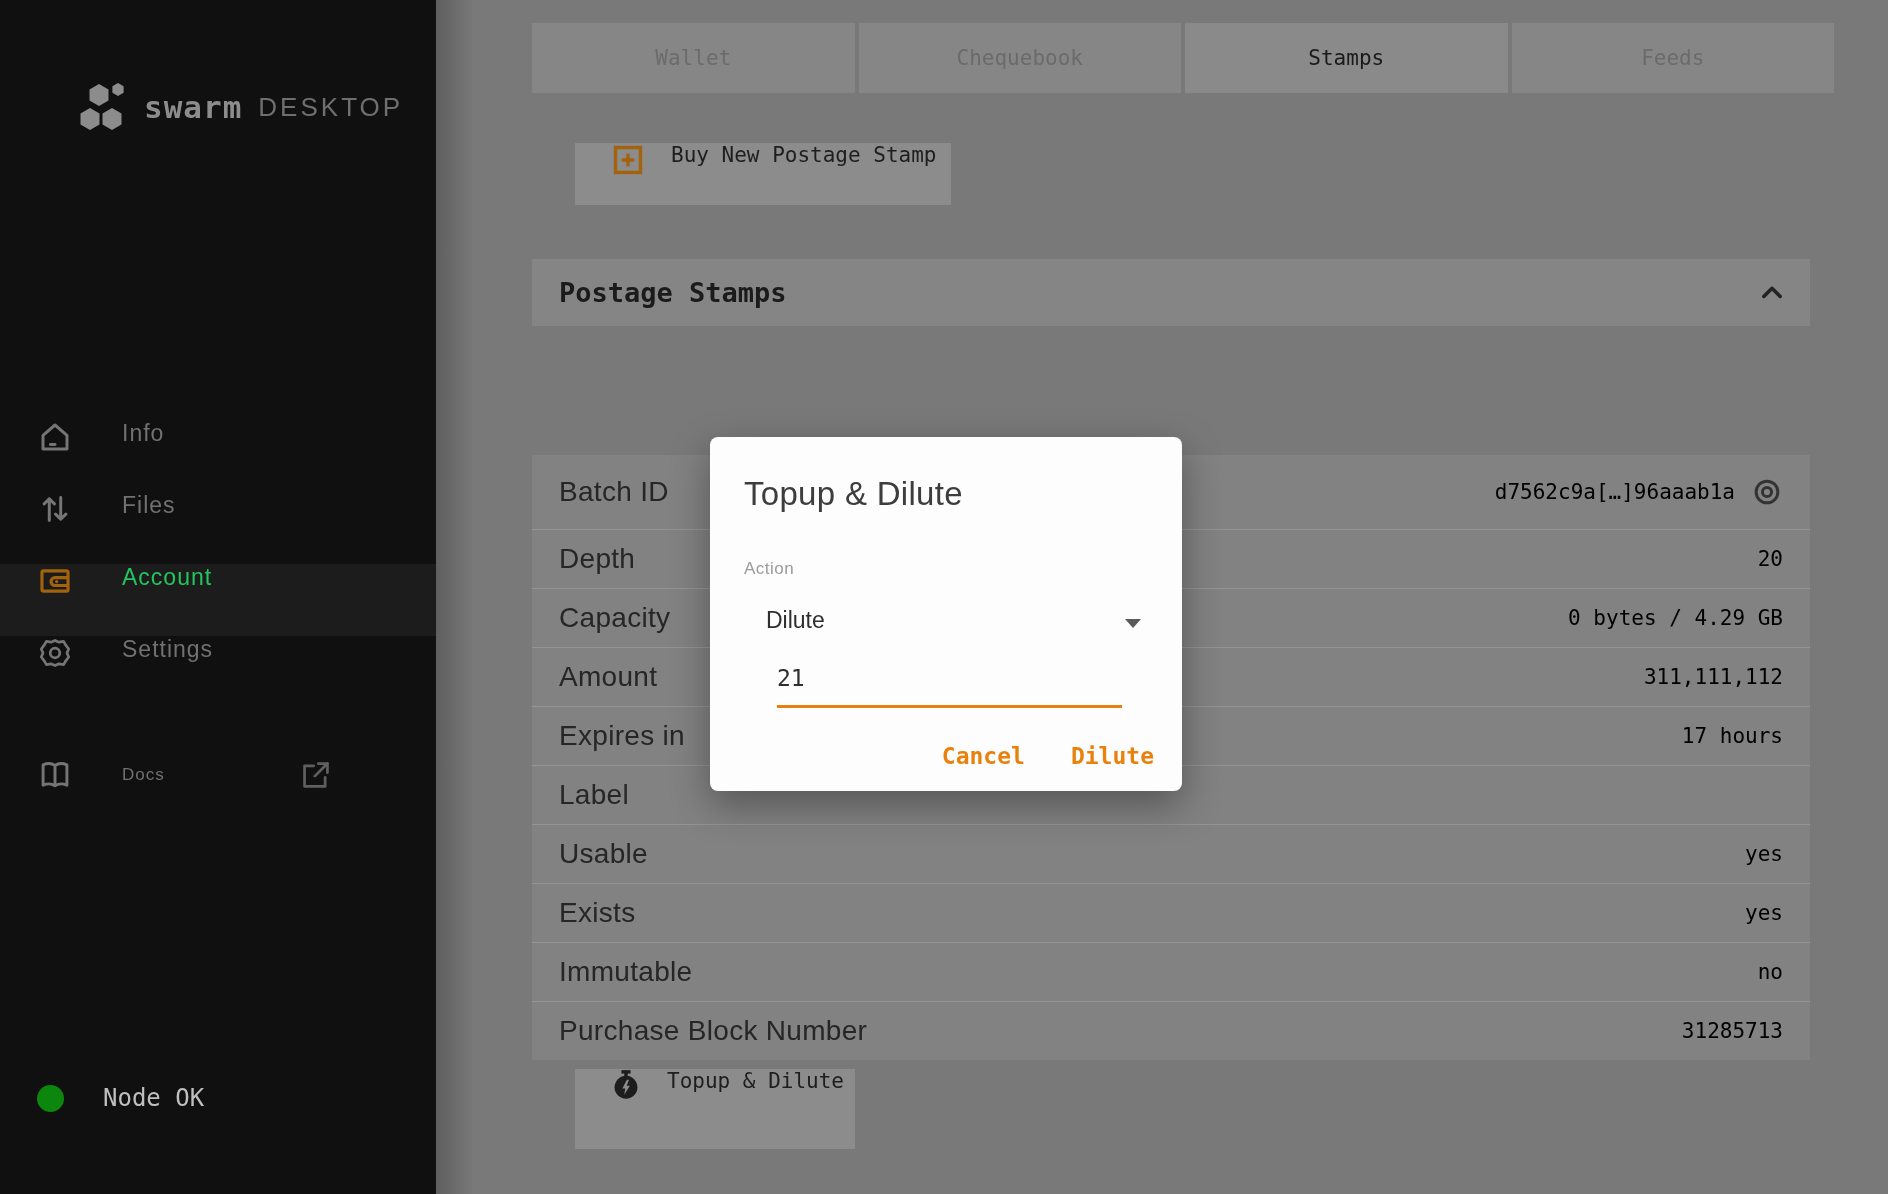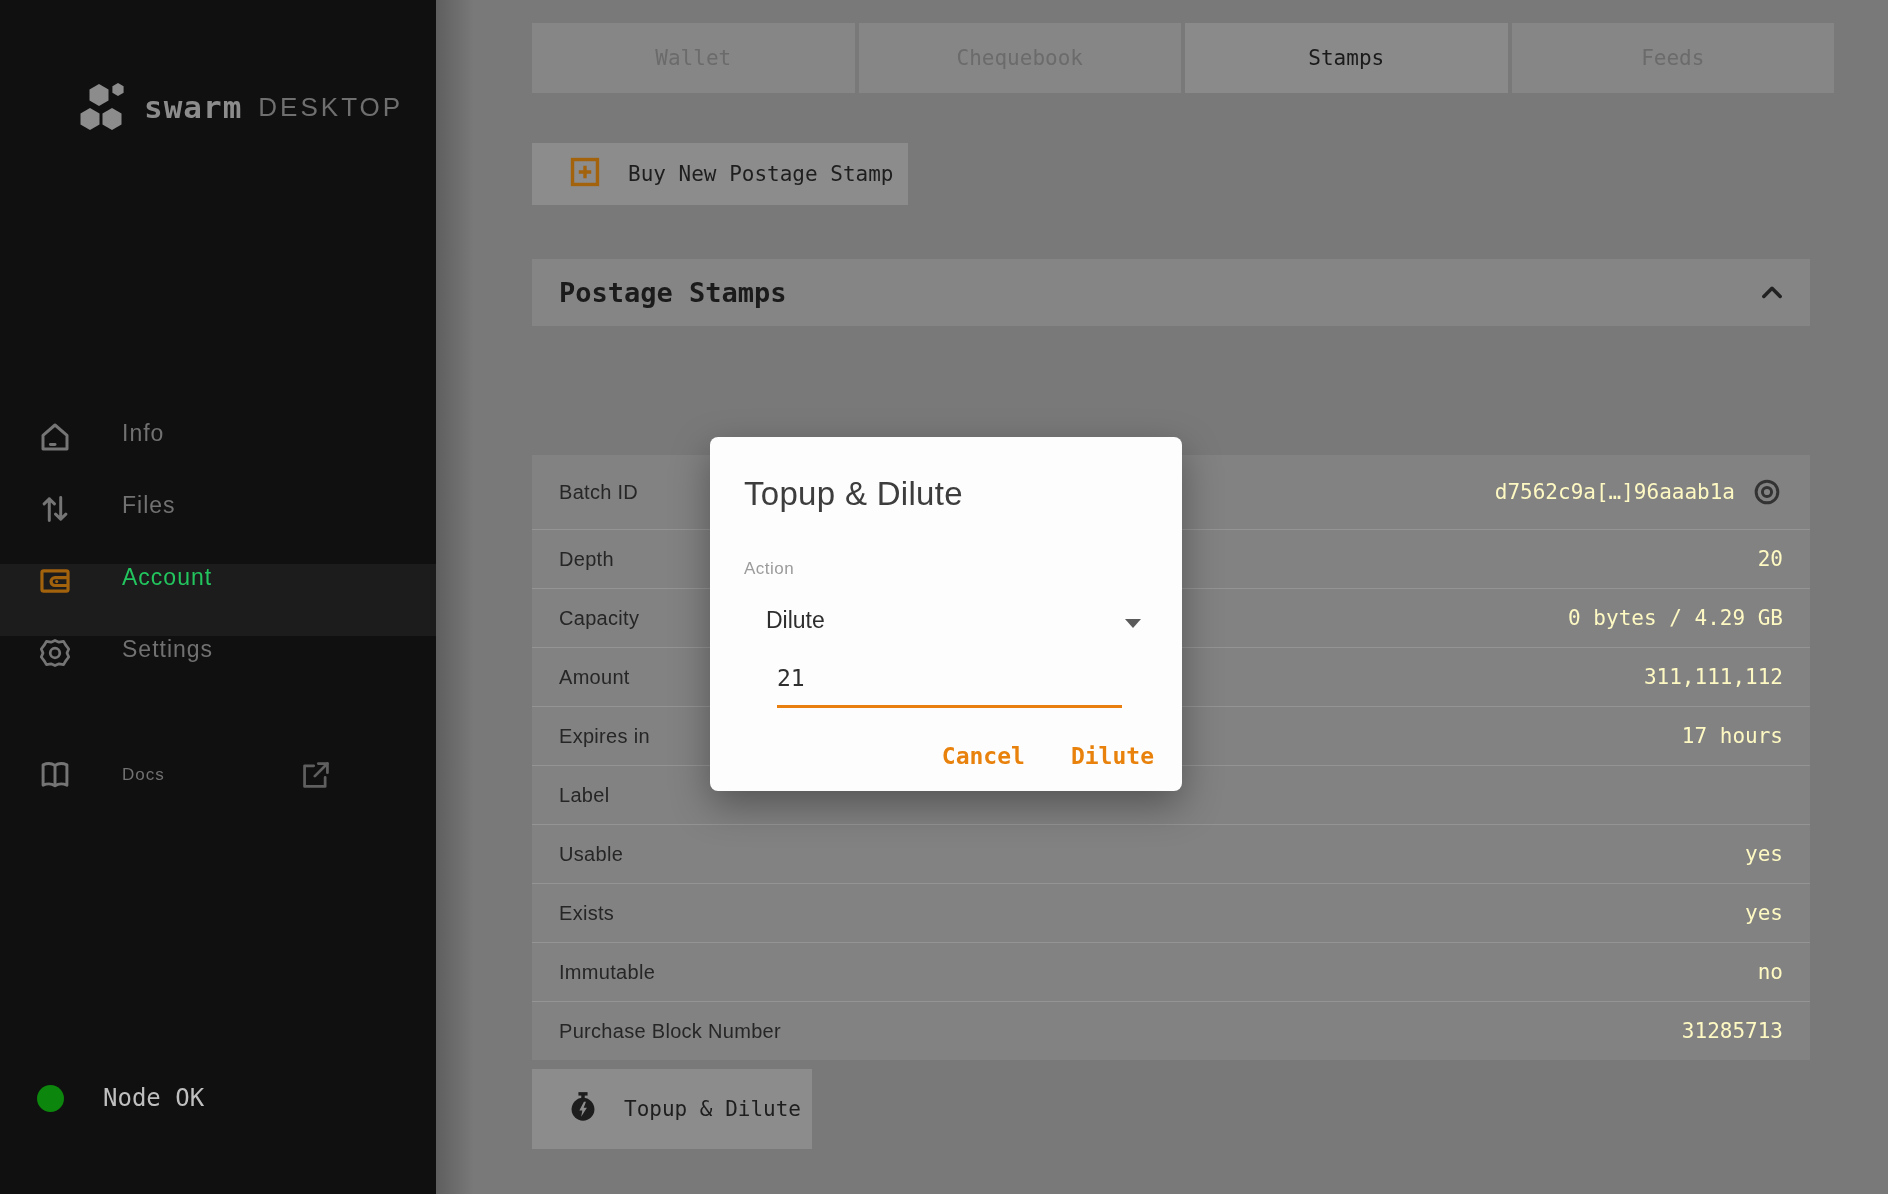--- a/index.html
+++ b/index.html
@@ -31,43 +31,43 @@
 
   
   #main { position:absolute; left:436px; top:0; width:1452px; height:1194px; }
   .edge-shade { position:absolute; left:0; top:0; width:38px; height:1194px;
     background:linear-gradient(to right, rgba(0,0,0,0.22), rgba(0,0,0,0)); }
   .tabs { position:absolute; left:96px; top:23px; width:1302px; height:70px; display:flex; gap:4px; }
   .tab { flex:1; background:#868686; display:flex; align-items:center; justify-content:center;
          font-size:21px; color:#6b6b6b; cursor:pointer; }
   .tab.active { background:#8a8a8a; color:#1a1a1a; font-weight:500; }
 
-  .btn { background:#8c8c8c; display:inline-flex; align-items:center; cursor:pointer; }
+  .btn { background:#8c8c8c; display:inline-flex; cursor:pointer;margin-left:43px; }
   #buy-btn { position:absolute; left:96px; top:143px; width:376px; height:62px; padding-left:36px; gap:26px; }
   #buy-btn .blabel { font-size:21px; color:#1e1e1e; }
   #topup-btn { position:absolute; left:96px; top:1069px; width:280px; height:80px; padding-left:36px; gap:26px; }
   #topup-btn .blabel { font-size:21px; color:#1e1e1e; }
 
   .section-card { position:absolute; left:96px; top:259px; width:1278px; height:67px; background:#858585;
                   display:flex; align-items:center; }
   .section-title { margin-left:27px; font-size:27px; font-weight:bold; color:#1b1b1b; }
   .chev { position:absolute; right:24px; width:28px; height:28px; color:#222; cursor:pointer; }
 
   .stamp-card { position:absolute; left:96px; top:334px; width:1278px; height:115px; background:#868686; }
   .stamp-id { position:absolute; left:54px; top:0; height:115px; display:flex; align-items:center;
               font-size:21px; color:#2e2e2e; }
   .stamp-progress { position:absolute; right:91px; top:54px; width:147px; height:7px; border-radius:4px; background:#696969; }
   .stamp-card .chev { top:44px; }
 
   .table { position:absolute; left:96px; top:455px; width:1278px; }
   .trow { display:flex; align-items:center; justify-content:space-between; height:59px;
           background:#828282; border-top:1px solid #949494; padding:0 27px; }
   .trow.first { height:74px; border-top:none; }
-  .tlabel { font-size:20px; color:#262626; letter-spacing:0.3px; }
-  .tvalue { font-size:21px; color:#fef9c3; display:flex; align-items:center; gap:16px; }
+  .tlabel { font-size:28px; color:#262626; letter-spacing:0.3px; }
+  .tvalue { font-size:21px; color:#000000; display:flex; align-items:center; gap:16px; }
   .eye { width:32px; height:32px; color:#333; cursor:pointer; }
 
   
   #modal { position:absolute; left:710px; top:437px; width:472px; height:354px; background:#fdfdfd;
            border-radius:8px; box-shadow:0 14px 38px rgba(0,0,0,0.35); z-index:20; }
   .m-title { position:absolute; left:34px; top:38px; font-size:33px; color:#3d3d3d; letter-spacing:0.3px; }
   .m-action { position:absolute; left:34px; top:122px; font-size:17px; color:#9b9b9b; letter-spacing:0.5px; }
   .m-select { position:absolute; left:34px; right:34px; top:164px; height:44px; cursor:pointer; }
   .m-select-value { position:absolute; left:22px; top:6px; font-size:23px; color:#2e2e2e; }
   .m-caret { position:absolute; right:6px; top:14px; width:18px; height:12px; color:#5a5a5a; }

